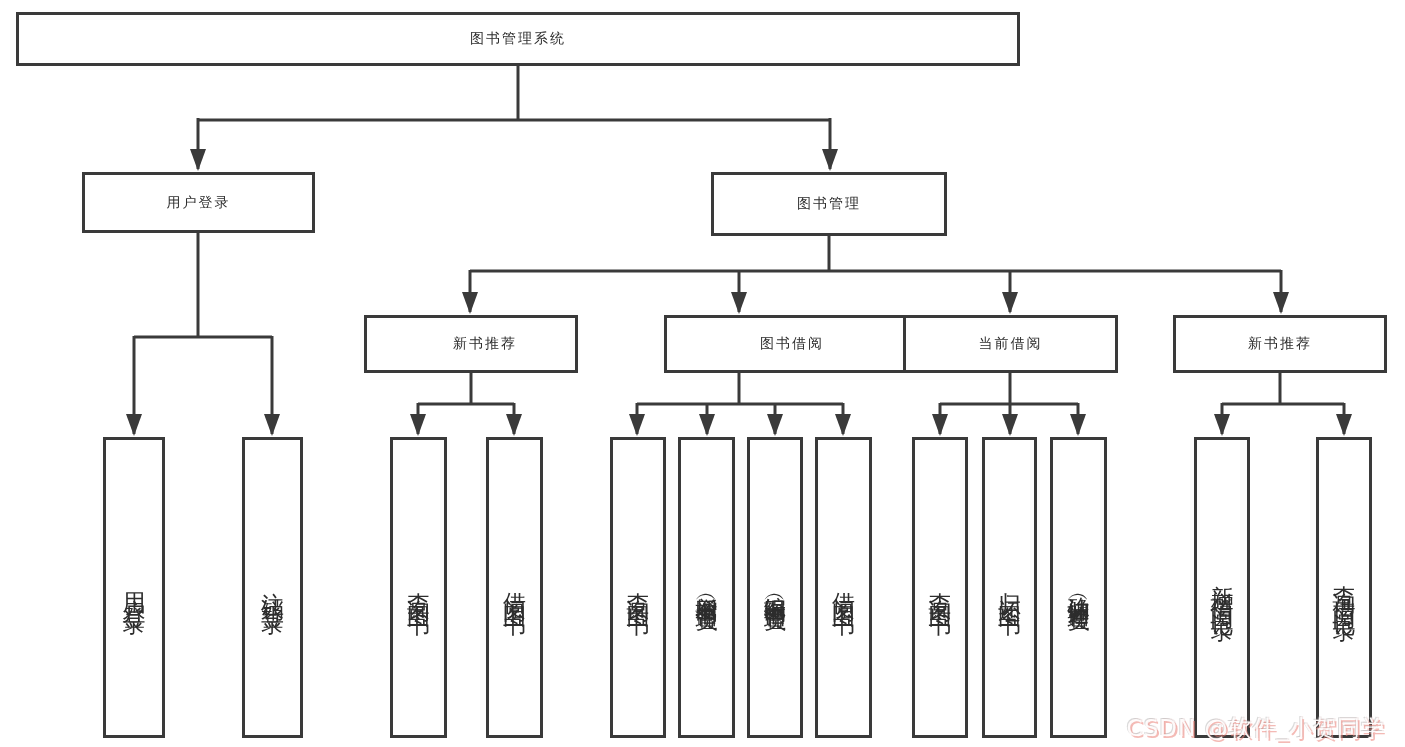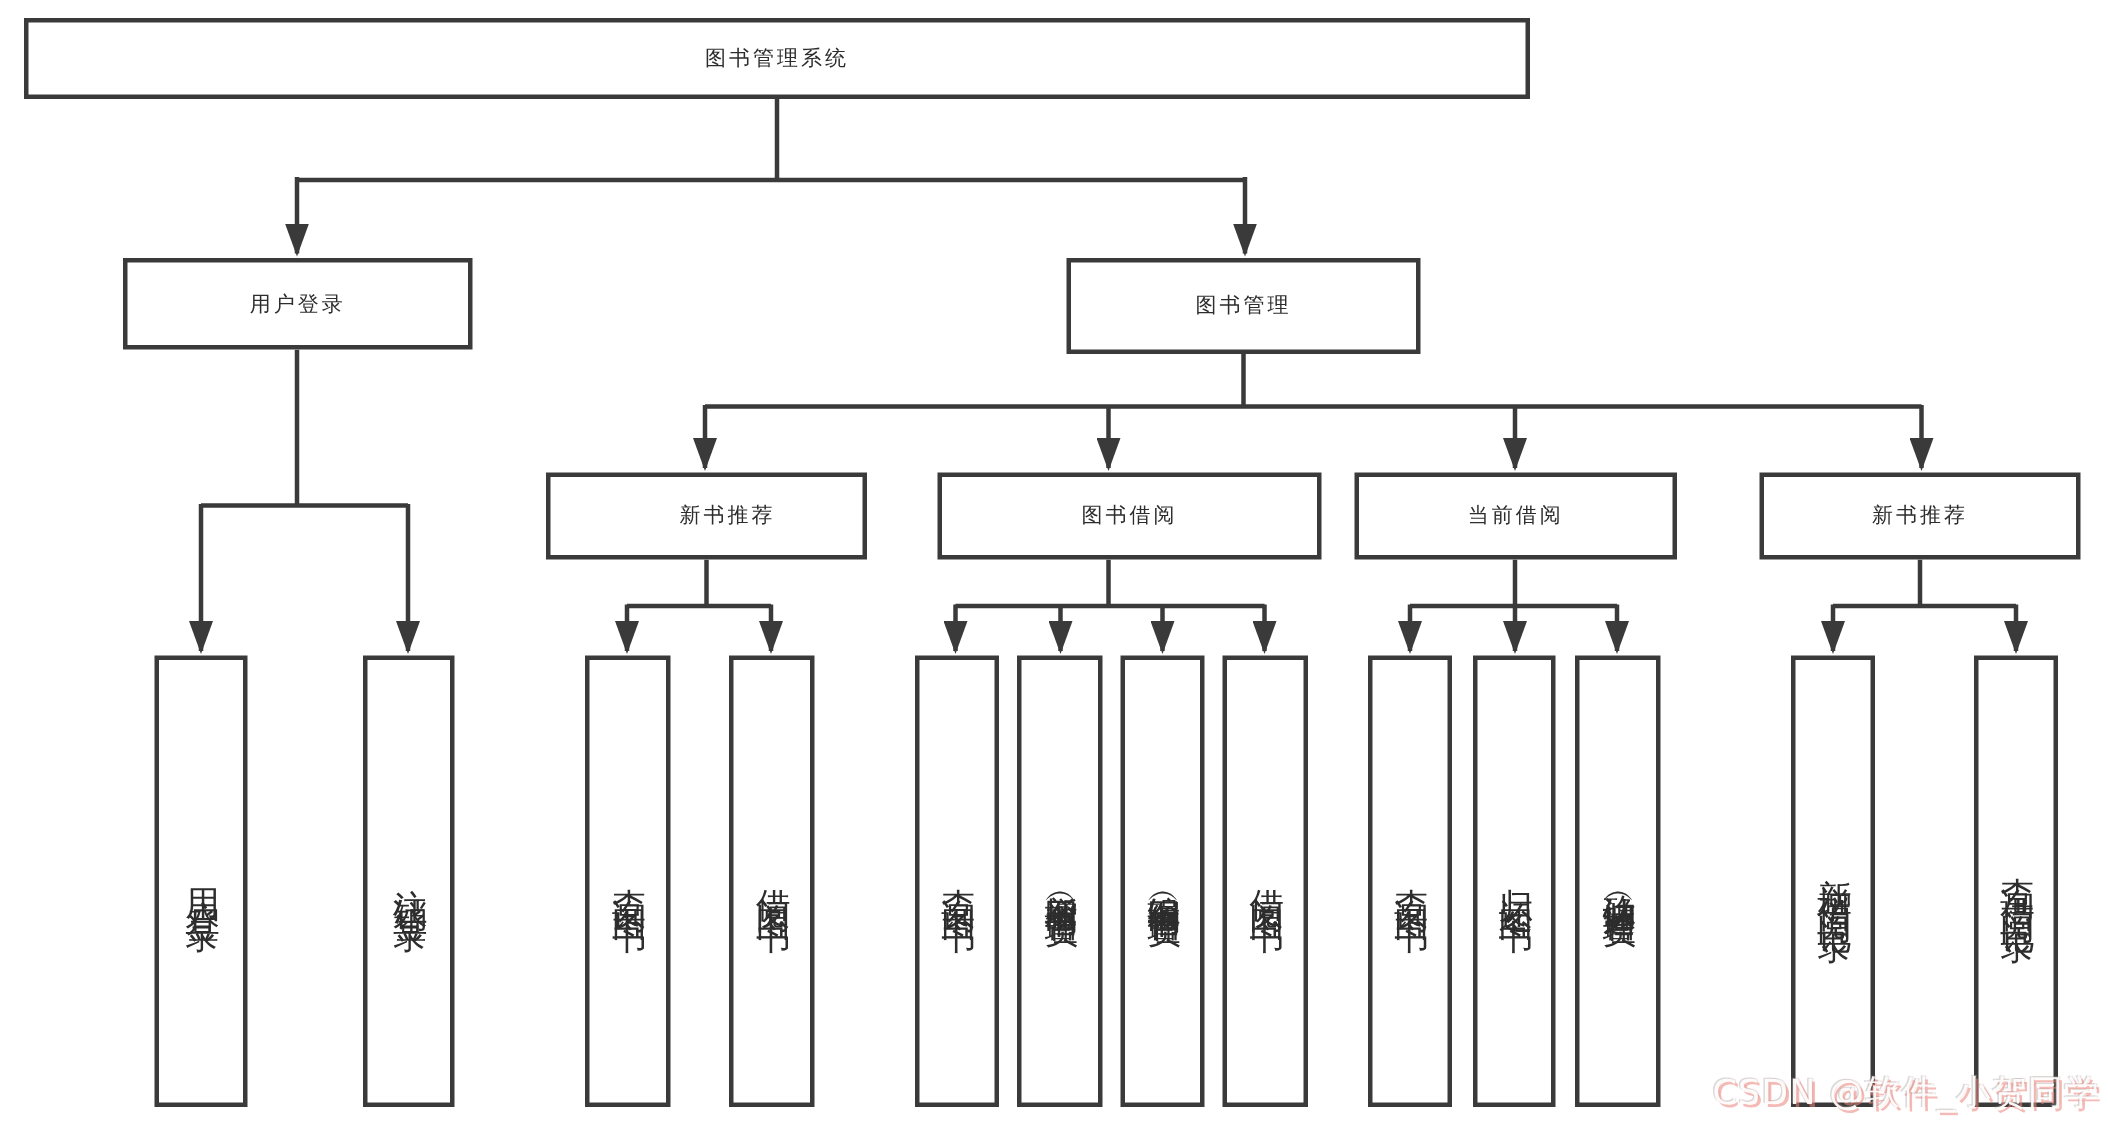--- a/index.html
+++ b/index.html
@@ -49,21 +49,21 @@
   .edge {
     stroke: var(--line, #3a3a3a);
     stroke-width: 3;
     fill: none;
   }
   #arrowhead path {
     fill: var(--line, #3a3a3a);
   }
   .watermark {
     position: absolute;
-    right: 5px;
+    right: 20px;
     bottom: 3px;
     font-size: 23px;
     letter-spacing: 1px;
     color: rgba(255, 252, 252, 0.96);
     text-shadow:
       2px 2px 0 rgba(235, 130, 120, 0.55),
       -1px -1px 0 rgba(150, 150, 150, 0.35),
       1px -1px 0 rgba(200, 160, 160, 0.25);
   }
 </style>
@@ -119,21 +119,21 @@
     <line class="edge" x1="1222" y1="403" x2="1222" y2="434" marker-end="url(#arrowhead)"></line>
     <line class="edge" x1="1344" y1="403" x2="1344" y2="434" marker-end="url(#arrowhead)"></line>
   </svg>
 
   <div class="box" style="left:16px; top:12px; width:1004px; height:54px;">图书管理系统</div>
 
   <div class="box" style="left:82px; top:172px; width:233px; height:61px;">用户登录</div>
   <div class="box" style="left:711px; top:172px; width:236px; height:64px;">图书管理</div>
 
   <div class="box" style="left:364px; top:315px; width:214px; height:58px;padding-left:28px;">新书推荐</div>
-  <div class="box" style="left:625px; top:315px; width:256px; height:58px;">图书借阅</div>
+  <div class="box" style="left:664px; top:315px; width:256px; height:58px;">图书借阅</div>
   <div class="box" style="left:903px; top:315px; width:215px; height:58px;">当前借阅</div>
   <div class="box" style="left:1173px; top:315px; width:214px; height:58px;">新书推荐</div>
 
   <div class="box leaf" style="left:103px; top:437px; width:62px; height:301px;">用户登录</div>
   <div class="box leaf" style="left:242px; top:437px; width:61px; height:301px;">注销登录</div>
 
   <div class="box leaf" style="left:390px; top:437px; width:57px; height:301px;">查询图书</div>
   <div class="box leaf" style="left:486px; top:437px; width:57px; height:301px;">借阅图书</div>
 
   <div class="box leaf" style="left:610px; top:437px; width:56px; height:301px;">查询图书</div>

